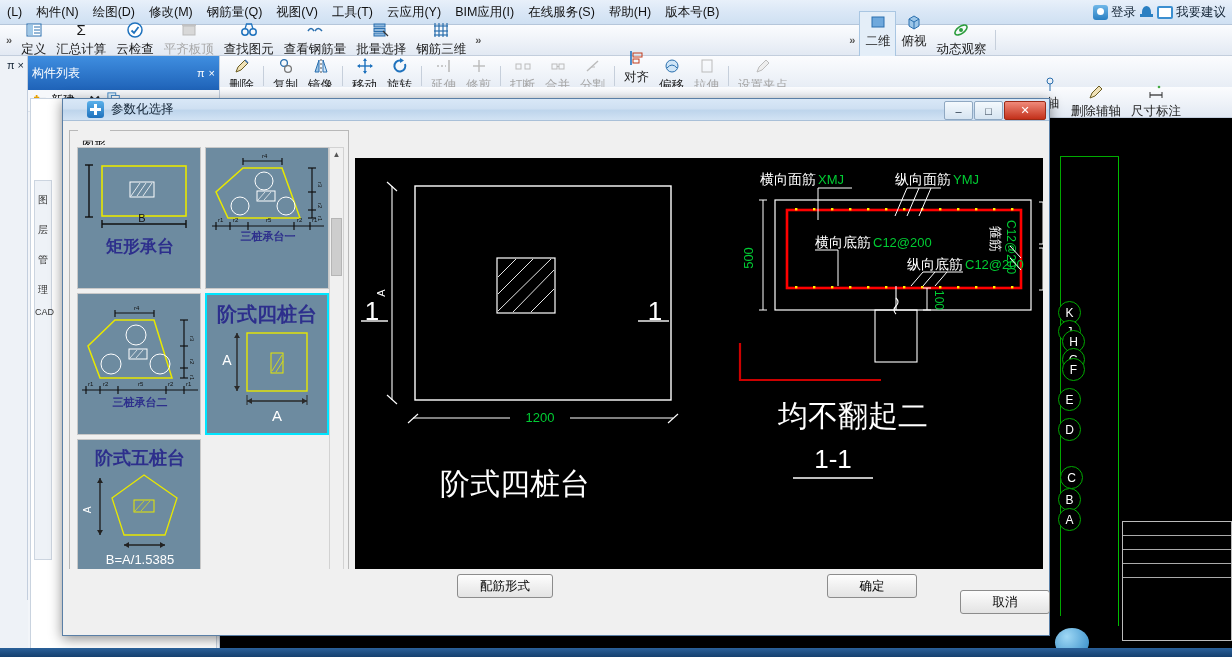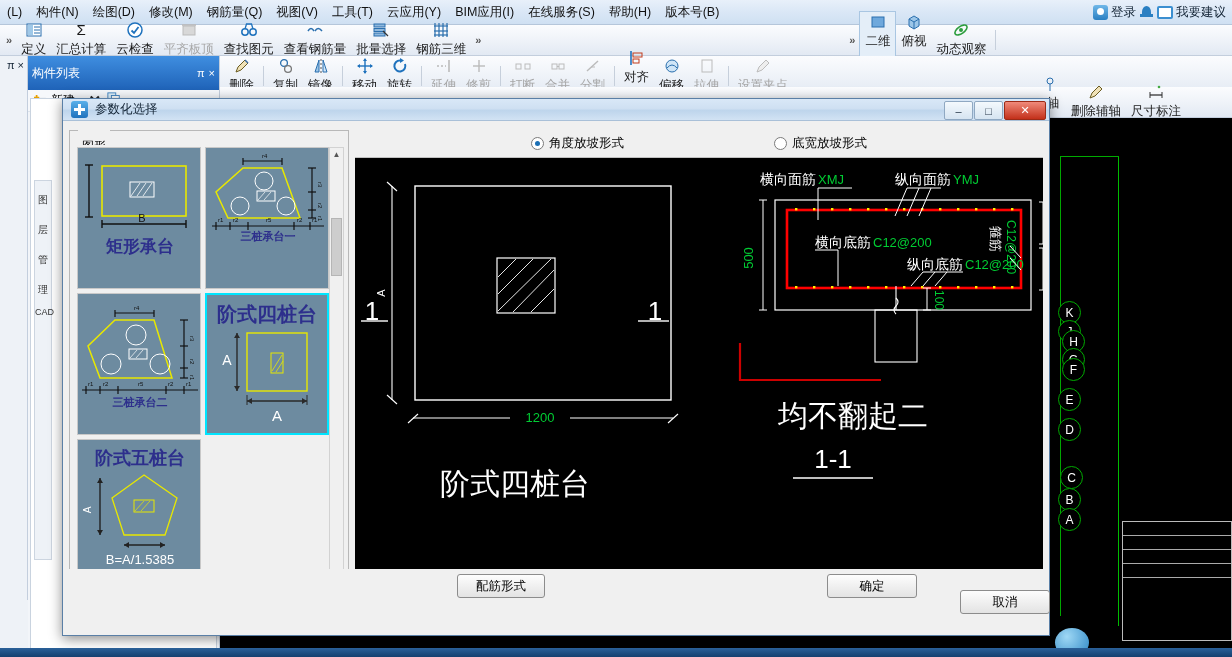--- a/index.html
+++ b/index.html
@@ -139,21 +139,21 @@
 
   
   .dialog {
     position:absolute; left:62px; top:98px; width:988px; height:538px;
     background:#f0f0f0; border:1px solid #5a7fa6;
     box-shadow: 0 3px 12px rgba(0,0,0,.45);
   }
   .dlg-title {
     height: 22px;
     background: linear-gradient(to bottom,#d9e8f7 0%, #cfe0f2 45%, #bed5ec 55%, #d2e3f4 100%);
-    display:flex; align-items:center; padding-left:8px; gap:7px;
+    display:flex; align-items:center; padding-left:24px; gap:7px;
     border-bottom:1px solid #a9c0d8;
   }
   .dlg-icon {
     width:17px;height:17px;border-radius:3px;
     background:linear-gradient(to bottom,#5ab0ea,#1f72bd);
     position:relative;
   }
   .dlg-icon::before{content:"";position:absolute;left:7px;top:3px;width:3px;height:11px;background:#fff;}
   .dlg-icon::after{content:"";position:absolute;left:3px;top:7px;width:11px;height:3px;background:#fff;}
   .dlg-title-text { font-size:12.5px;color:#123; font-weight:normal; }
@@ -208,21 +208,21 @@
     position:absolute; left:292px; top:32px; right:6px; height:436px; background:#000;
     overflow:hidden;
   }
 
   .dlg-footer { position:absolute; left:0; right:0; bottom:0; height:66px; background:#f0f0f0; }
   .btn {
     position:absolute; height:24px; border:1px solid #8c8c8c; border-radius:3px;
     background:linear-gradient(to bottom,#fdfdfd,#e3e3e3);
     font-size:12.5px; color:#000; display:flex;align-items:center;justify-content:center;
   }
-  .btn-peijin { left:394px; top:5px; width:88px; }
+  .btn-peijin { left:394px; top:5px; width:96px; }
   .btn-ok { left:764px; top:5px; width:90px; }
   .btn-cancel { left:868px; top:21px; width:90px;margin-left:29px; }
 
   .bottom-bar {
     position:absolute; left:0; bottom:0; width:1232px; height:9px;
     background: linear-gradient(to bottom,#2a6099,#15406f);
   }
   text { font-family:"Liberation Sans", sans-serif; }
 </style>
 </head>
@@ -741,30 +741,20 @@
           </div>
         </div>
 
         <div class="scrollbar-v">
           <div class="sb-arrow" style="top:1px;">▲</div>
           <div class="sb-thumb"></div>
           <div class="sb-arrow" style="bottom:1px;">▼</div>
         </div>
       </div>
 
-      <div class="radio-row">
-        <label class="radio">
-          <span class="rdot on"></span>
-          <span>角度放坡形式</span>
-        </label>
-        <label class="radio">
-          <span class="rdot"></span>
-          <span>底宽放坡形式</span>
-        </label>
-      </div>
 
       <div class="canvas">
         <svg width="690" height="436" viewBox="0 0 690 436">
 
           <g>
             <rect x="60" y="28" width="256" height="214" fill="none" stroke="#fff" stroke-width="1.4"></rect>
 
             <rect x="142" y="100" width="58" height="55" fill="none" stroke="#fff" stroke-width="1.2"></rect>
             <line x1="143" y1="153" x2="196" y2="101" stroke="#fff" stroke-width=".9"></line>
             <line x1="158" y1="154" x2="199" y2="112" stroke="#fff" stroke-width=".9"></line>

